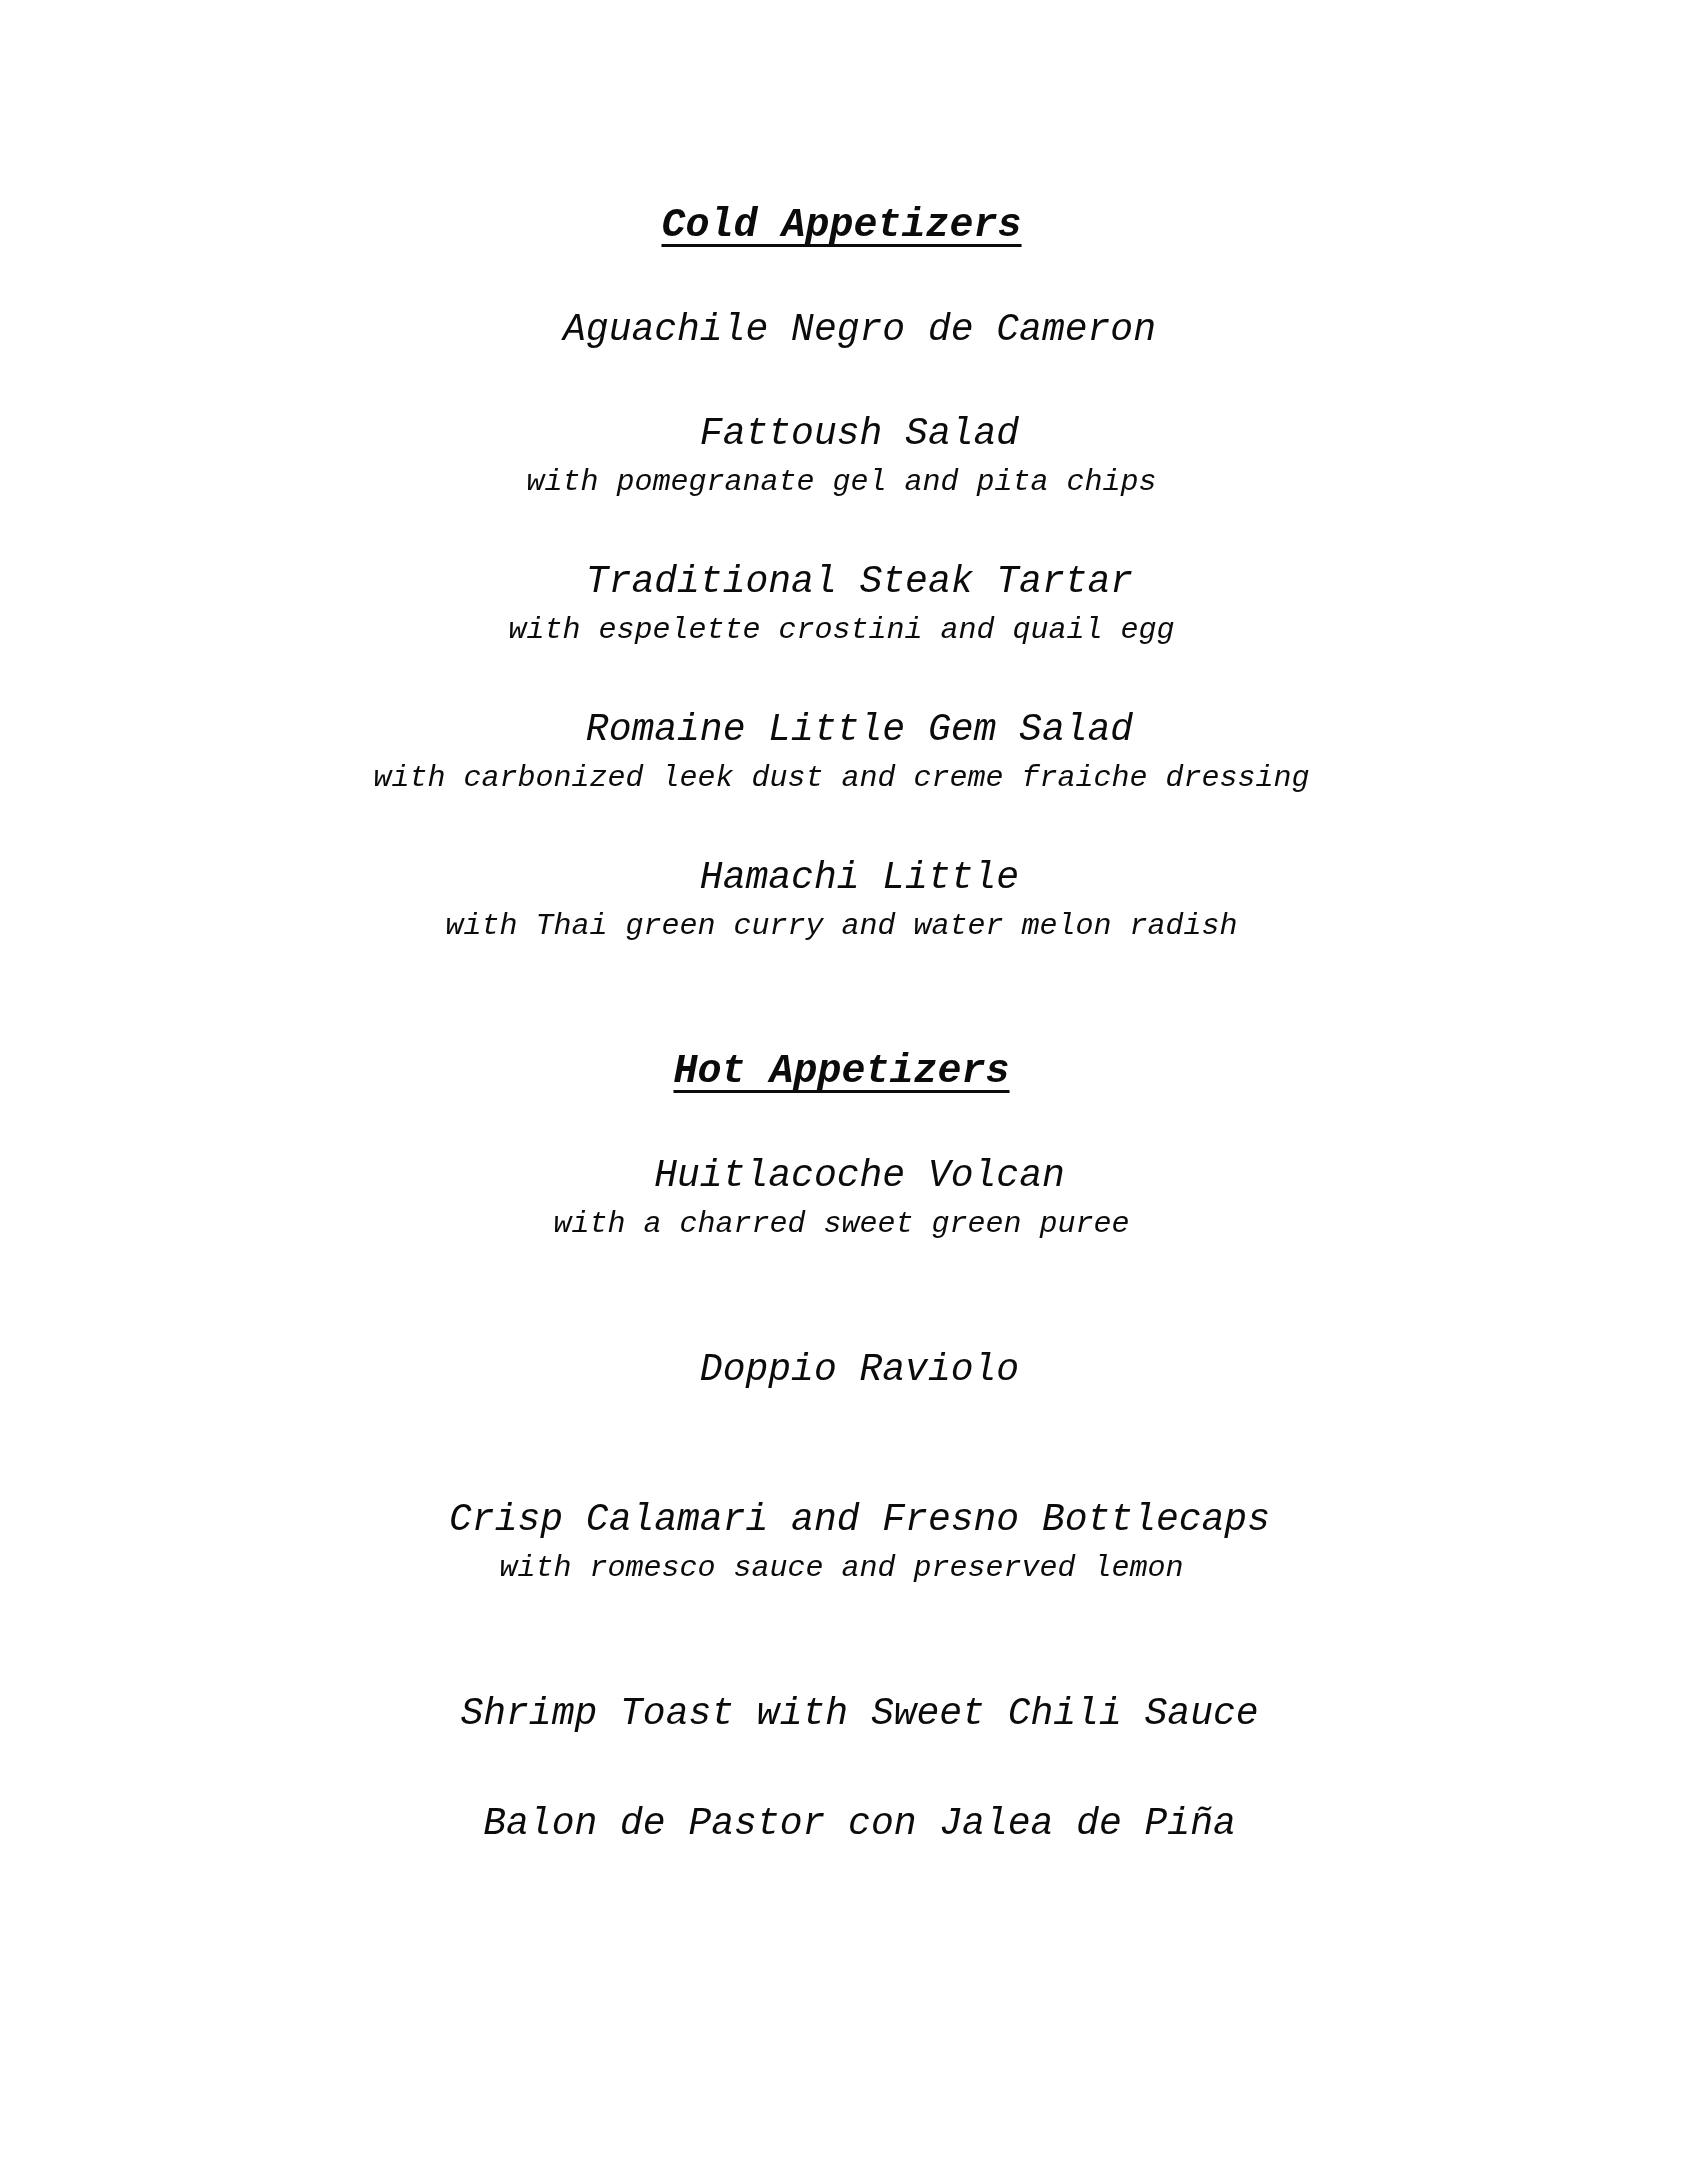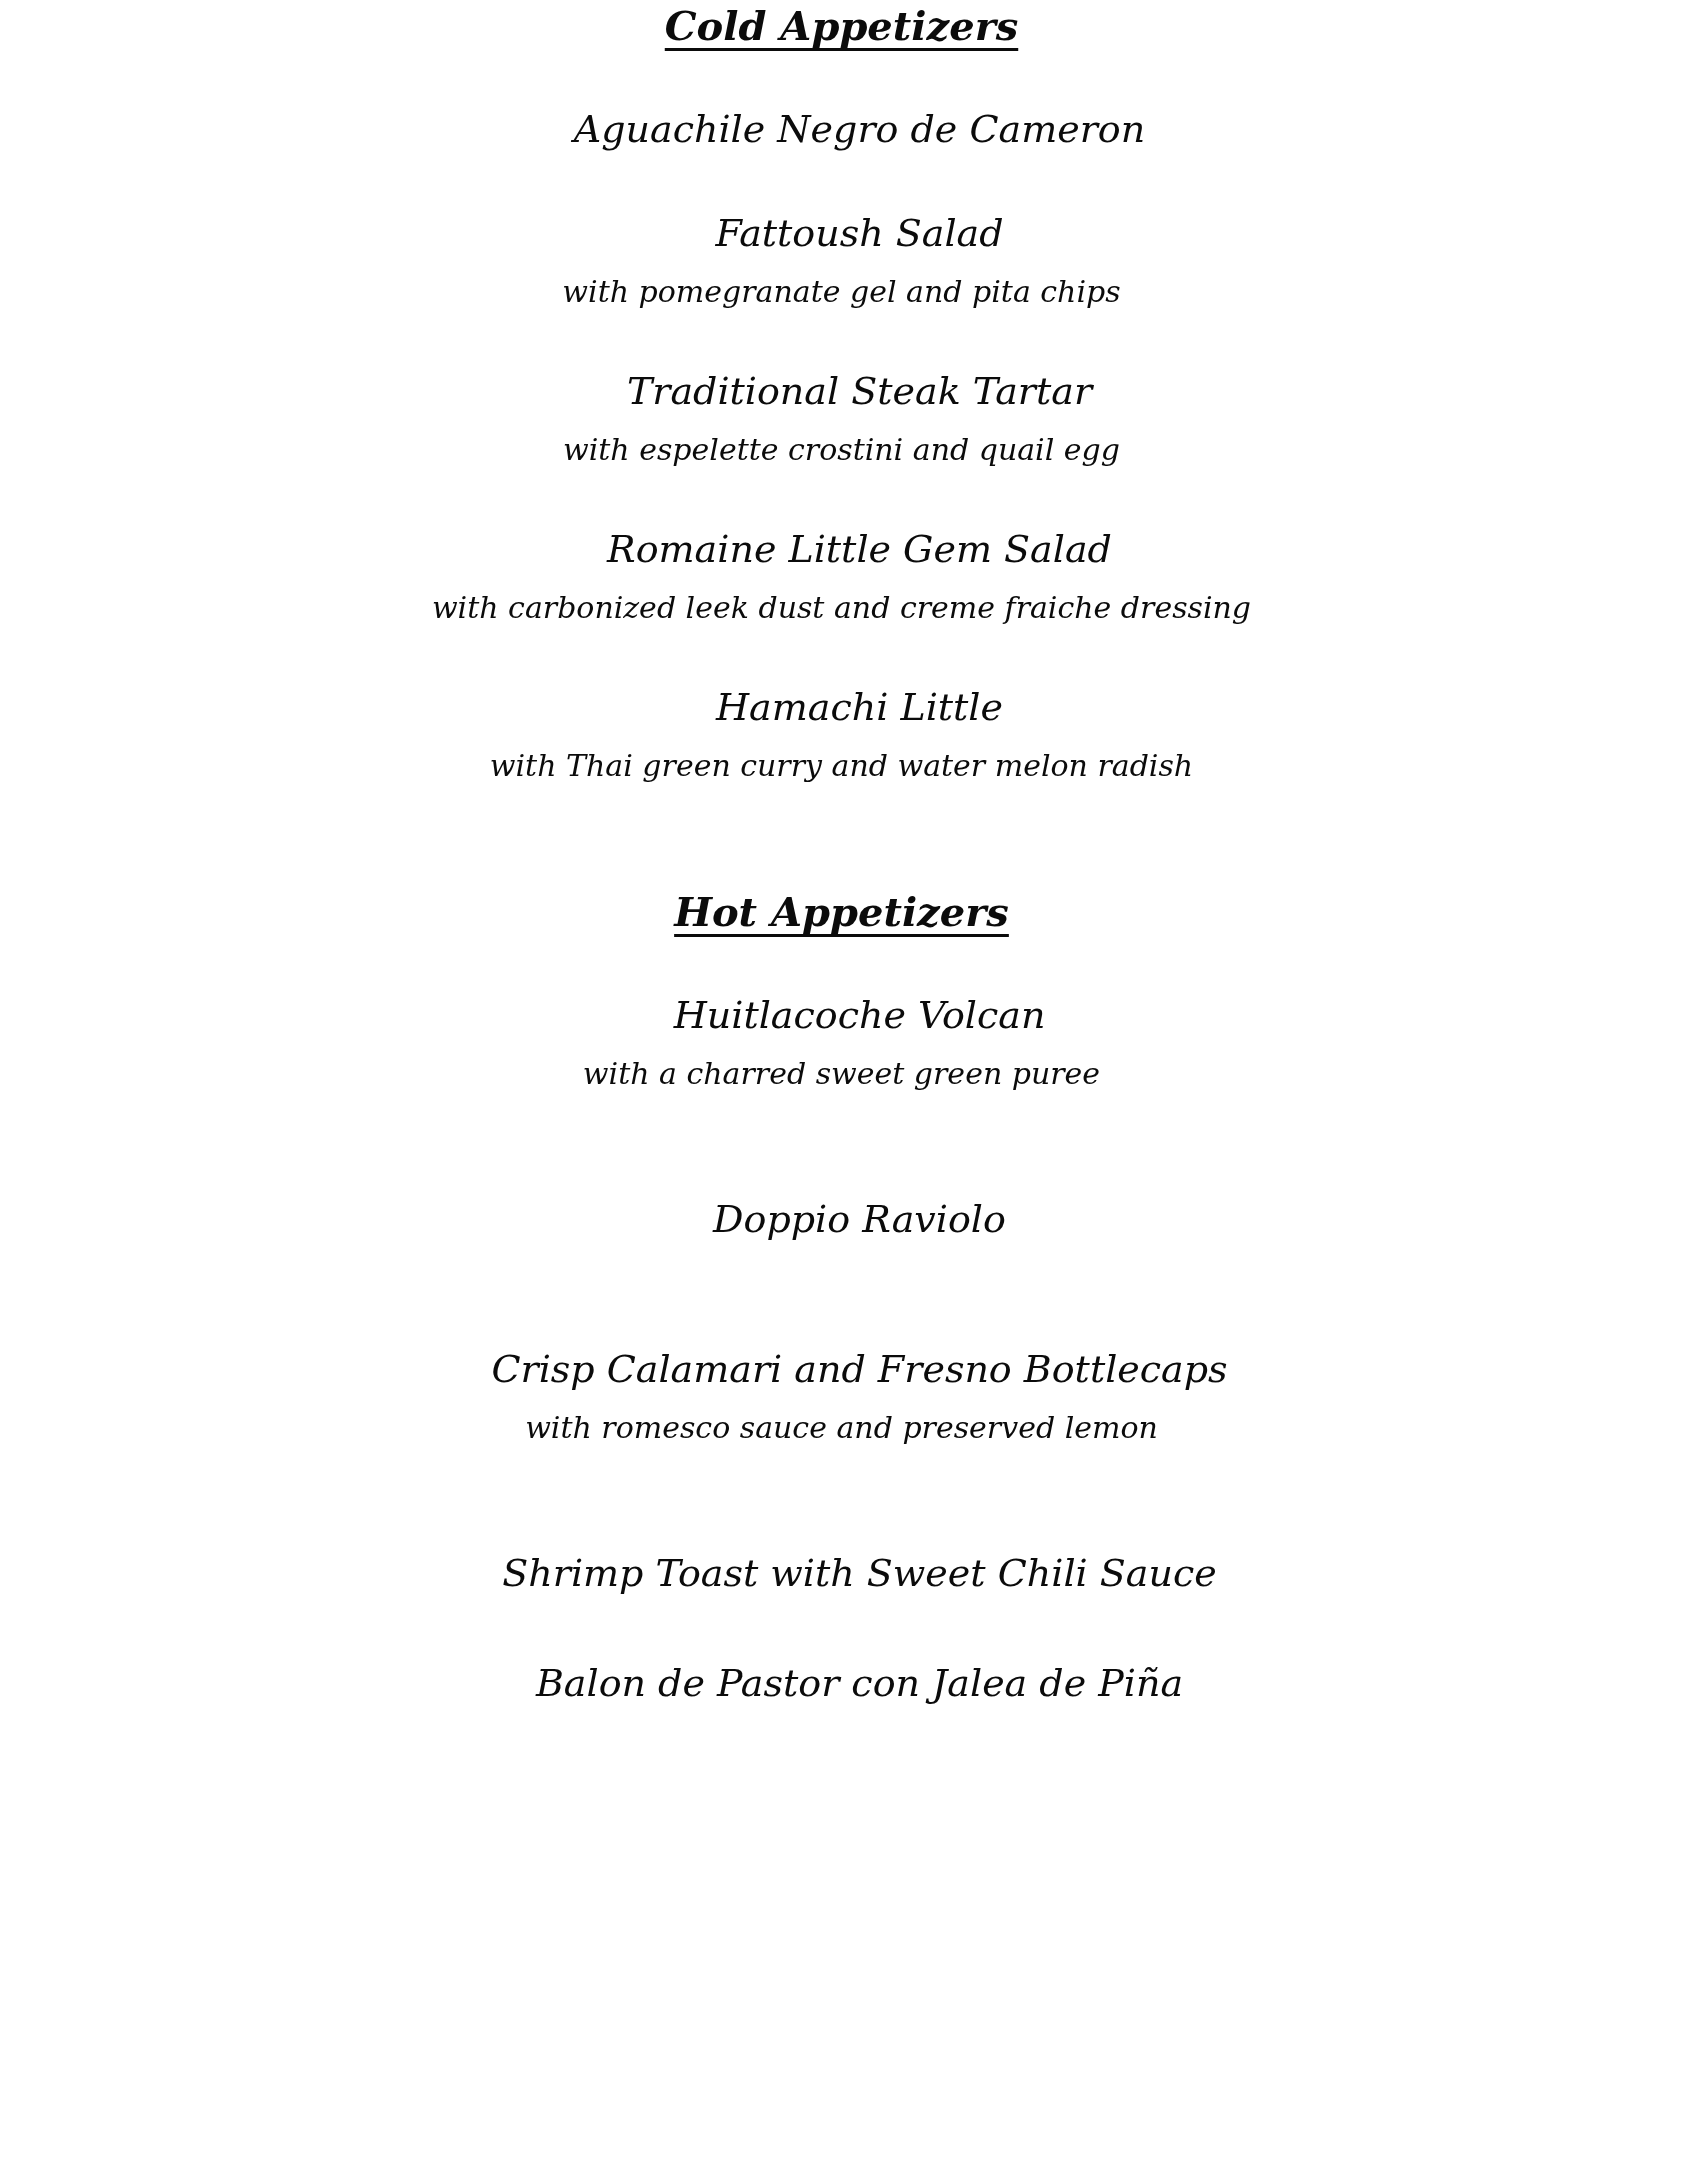--- a/index.html
+++ b/index.html
@@ -12,20 +12,22 @@
     width: 1683px;
     height: 2178px;
     background: #ffffff;
     overflow: hidden;
     font-family: "DejaVu Serif", "Liberation Serif", serif;
     font-style: italic;
     color: #0b0b0b;
     text-align: center;
   }
   .menu {
+    padding-top: 200px;
+    font-family: Liberation Mono, monospace;
   }
   .section-title {
     font-size: 40px;
     line-height: 51px;
     font-weight: bold;
     text-decoration: underline;
     text-decoration-thickness: 3px;
     text-underline-offset: 8px;
   }
   .item-name {
@@ -34,21 +36,21 @@
     font-weight: normal;
     margin-left: 36px;
   }
   .item-desc {
     font-size: 30px;
     line-height: 42px;
     font-weight: normal;
   }
   .gap-std  { margin-top: 53px; }
   .gap-big  { margin-top: 99px; }
-  .gap-desc { margin-top: 12px; }
+  .gap-desc { margin-top: 2px; }
   .gap-end  { margin-top: 59px; }
 </style>
 </head>
 <body>
 
 <div class="page">
   <div class="menu">
 
     <div>
       <div class="section-title">Cold Appetizers</div>

